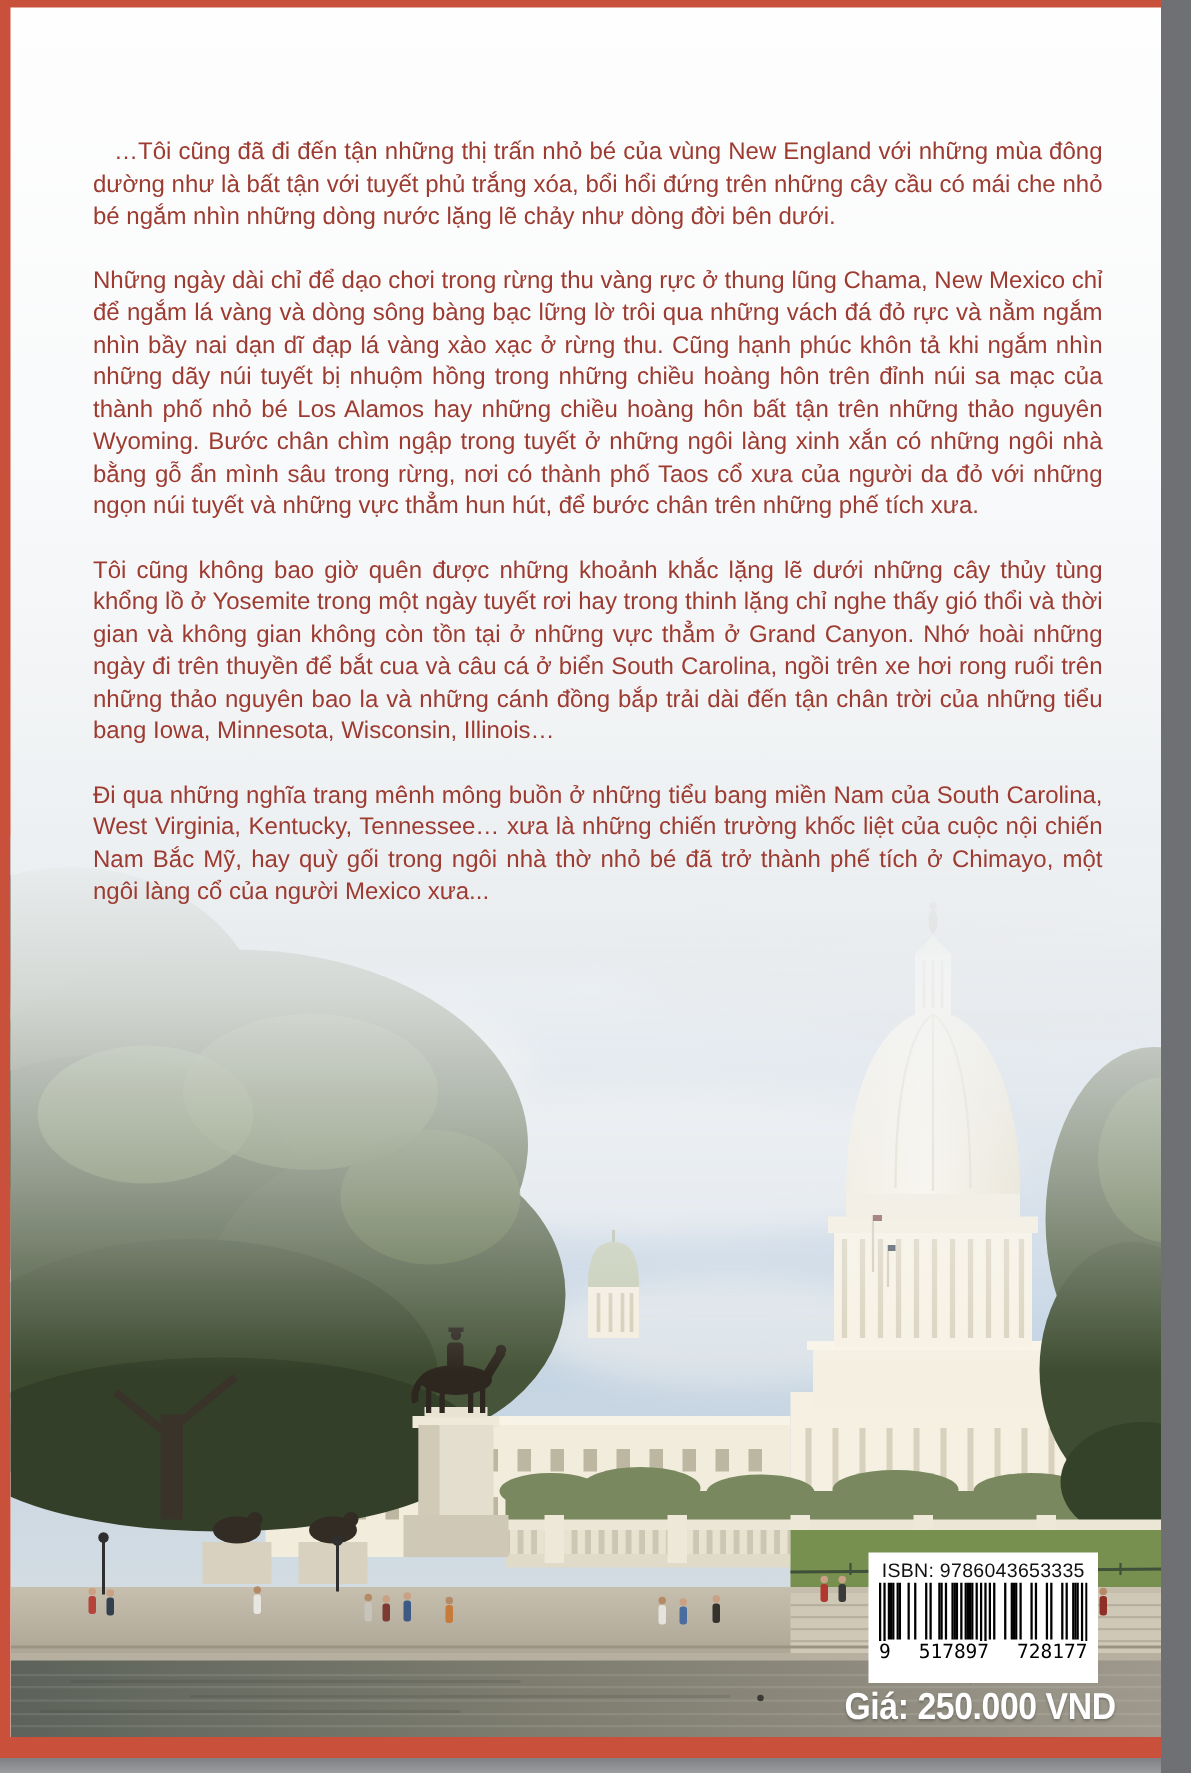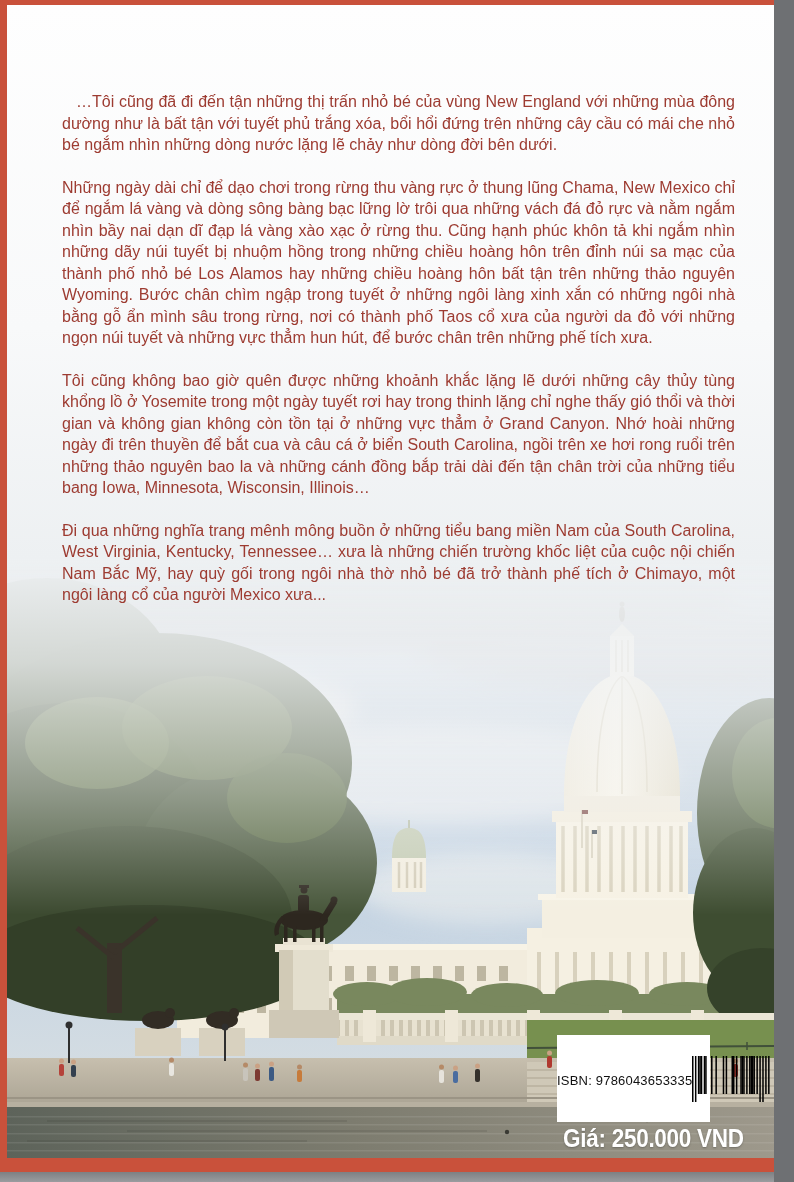--- a/index.html
+++ b/index.html
@@ -6,22 +6,22 @@
   .page{position:relative;width:774px;height:1182px;overflow:hidden;background:#c4b5fd;
         font-family:"Liberation Sans","DejaVu Sans",sans-serif;text-decoration:underline;}
   .cover-border{position:absolute;left:0;top:0;right:0;bottom:10px;background:var(--border-color,#c9513b);}
   .cover-inner{position:absolute;left:7px;top:5px;width:771px;height:1153px;overflow:hidden;
         background:linear-gradient(180deg,#fefefe 0%,#f8f9fa 28%,#edf0f2 48%,#e9edf0 55%);}
   .photo{position:absolute;left:0;bottom:0;width:771px;height:600px;}
   .blurb{position:absolute;left:55px;top:86px;width:673px;color:var(--blurb-color,#9d3b31);
         font-size:16px;line-height:21.5px;text-align:justify;z-index:5;}
   .blurb p{margin:0 0 21px 0;}
   .blurb p.first{text-indent:14px;}
-  .barcode-panel{position:absolute;left:550px;top:1030px;width:153px;height:87px;background:#ffffff;
-        z-index:6;display:flex;flex-direction:row;align-items:center;}
+  .barcode-panel{position:absolute;left:572px;top:1030px;width:153px;height:87px;background:#ffffff;
+        z-index:6;display:flex;flex-direction:column;align-items:center;}
   .isbn-label{font-size:13px;color:#111;margin-top:4px;letter-spacing:0.2px;white-space:nowrap;}
   .barcode{width:139px;height:46px;margin-top:1px;}
   .barcode svg{display:block;}
   .barcode-digits{width:141px;display:flex;justify-content:space-between;margin-top:-7px;
         font-family:"DejaVu Sans Mono",monospace;font-size:13px;color:#000;background:transparent;}
   .barcode-digits span{background:#fff;padding:0 1px;}
   .price{position:absolute;left:556px;top:1119px;z-index:6;color:var(--price-color,#ffffff);
         font-size:25px;font-weight:bold;letter-spacing:-0.3px;white-space:nowrap;
         transform:scaleX(0.9);transform-origin:left top;text-shadow:0 1px 2px rgba(40,40,40,0.35);}
   .bottom-strip{position:absolute;left:0;bottom:0;width:100%;height:10px;
@@ -433,21 +433,21 @@
               <rect x="124.37" y="0" width="1.51" height="38"></rect>
               <rect x="128.76" y="0" width="1.51" height="38"></rect>
               <rect x="130.22" y="0" width="1.51" height="38"></rect>
               <rect x="131.68" y="0" width="1.51" height="38"></rect>
               <rect x="134.61" y="0" width="1.51" height="46"></rect>
               <rect x="137.54" y="0" width="1.51" height="46"></rect>
             </svg>
         </div>
         <div class="barcode-digits">
           <span>9</span>
-          <span>786043</span>
+          <span>517897</span>
           <span>728177</span>
         </div>
       </div>
 
       <div class="price">Giá: 250.000 VND</div>
 
     </div>
   </div>
   <div class="bottom-strip"></div>
 </div>

